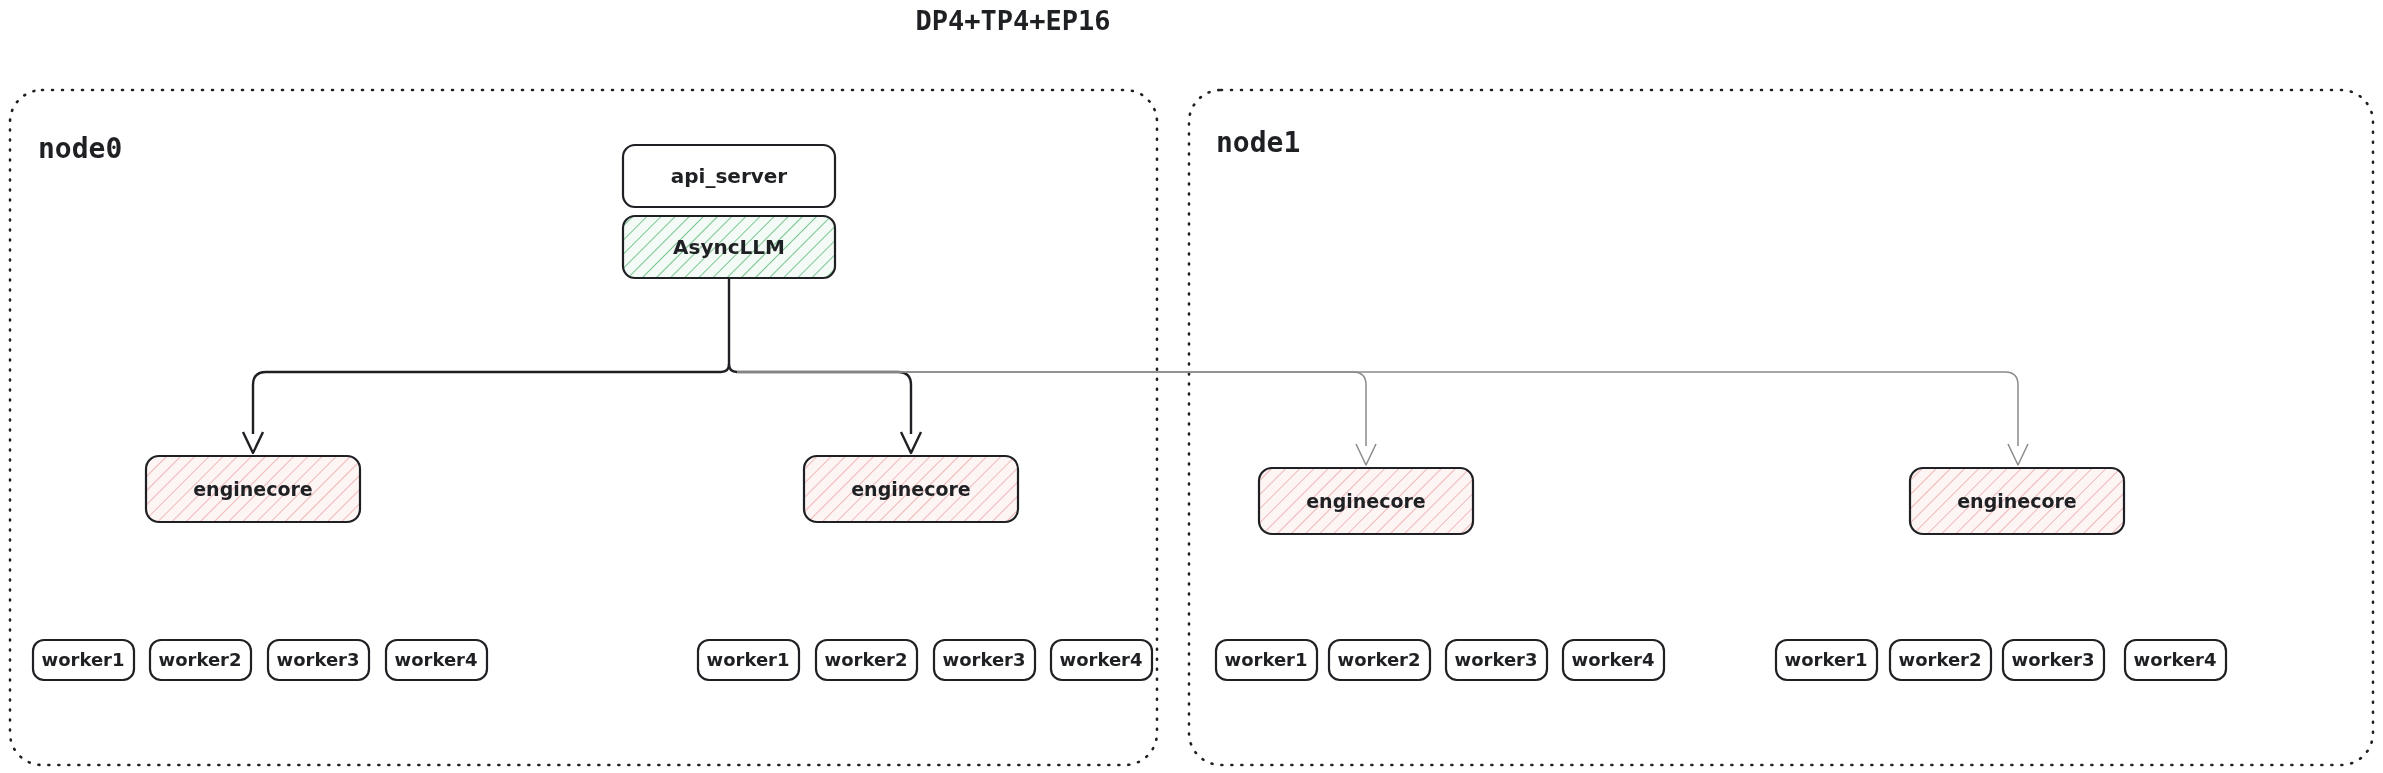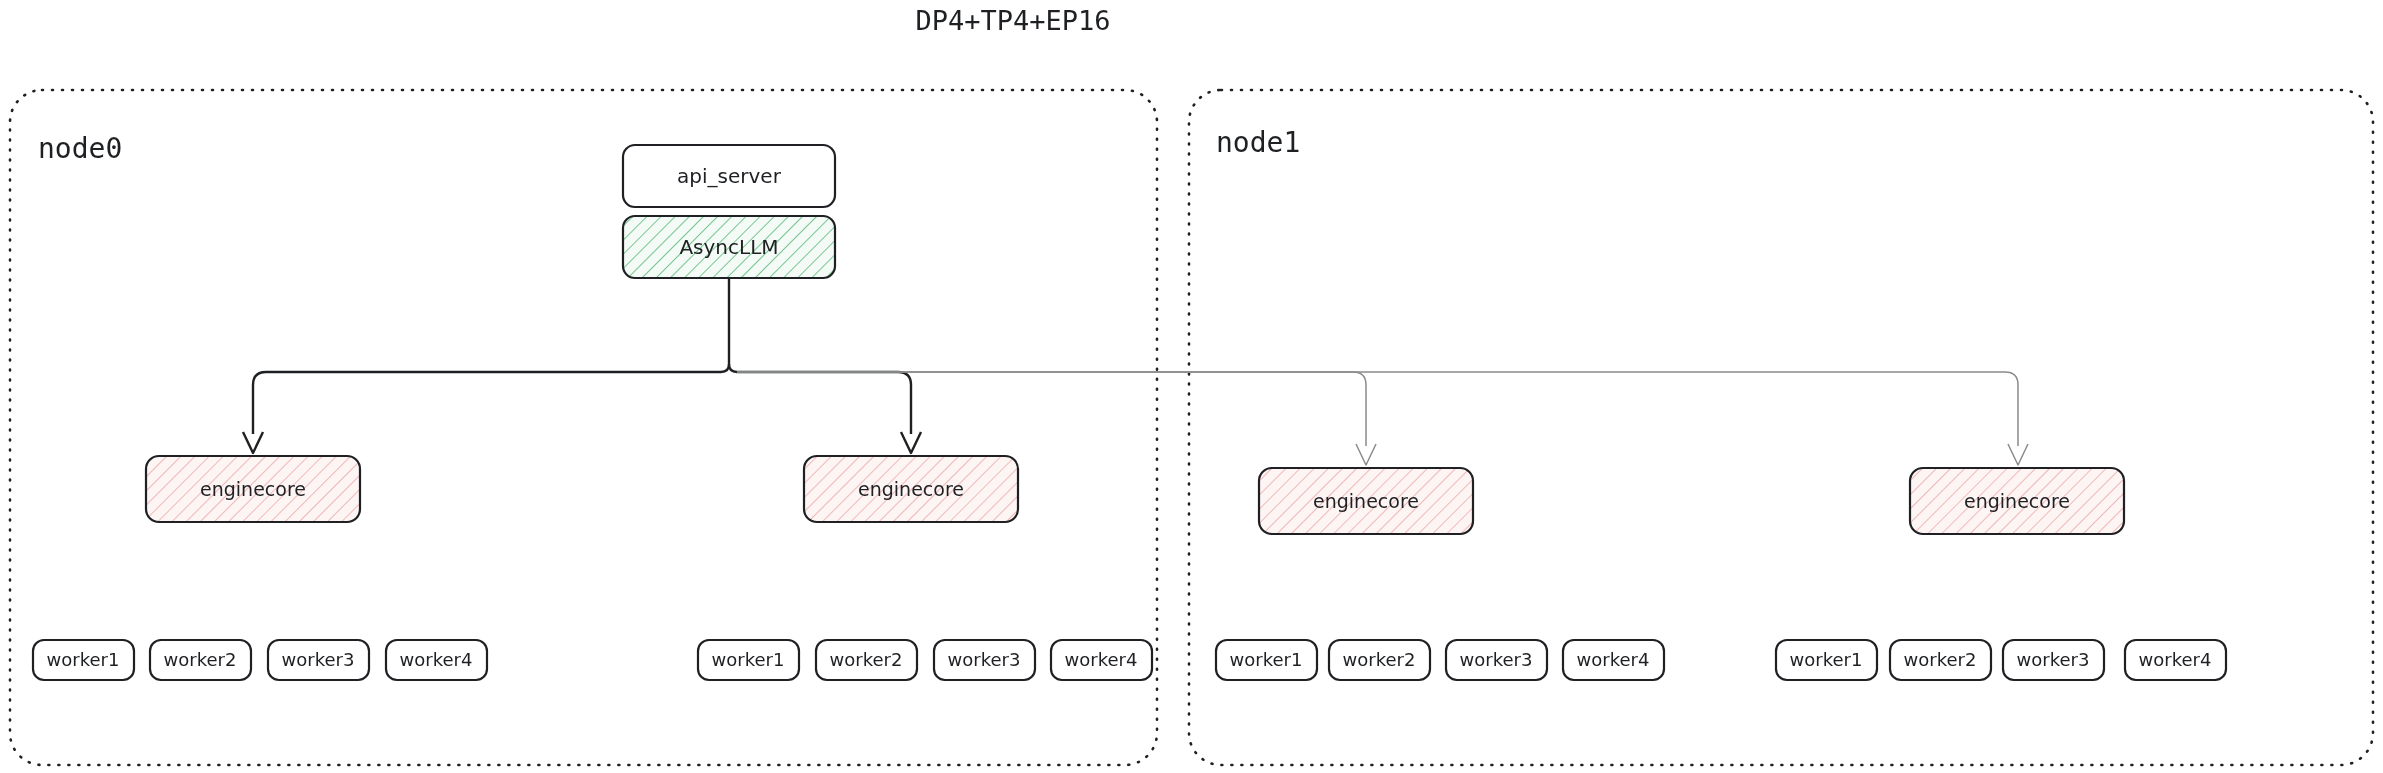--- a/index.html
+++ b/index.html
@@ -10,20 +10,21 @@
   body {
     width: 2383px;
     height: 773px;
     font-family: "DejaVu Sans", sans-serif;
     overflow: hidden;
   }
   #stage {
     position: relative;
     width: 2275px;
     height: 773px;
+    font-weight: bold;
   }
   svg#diagram {
     position: absolute;
     top: 0;
     left: 0;
     width: 2383px;
     height: 773px;
     display: block;
   }
   .diagram-title {

